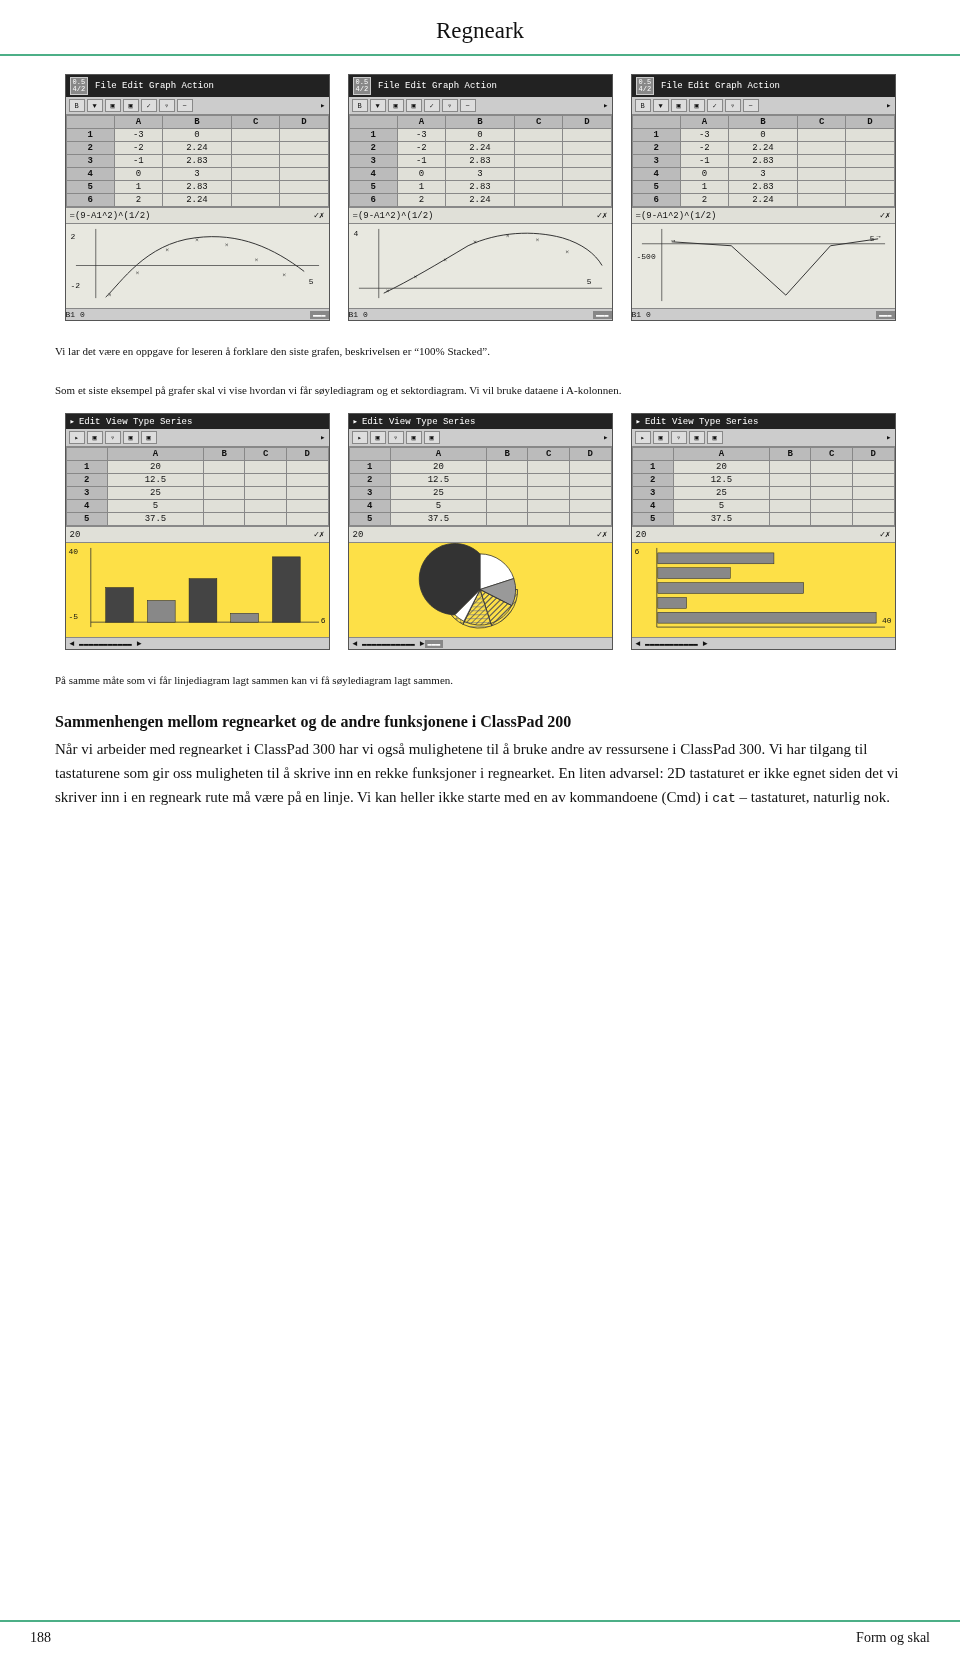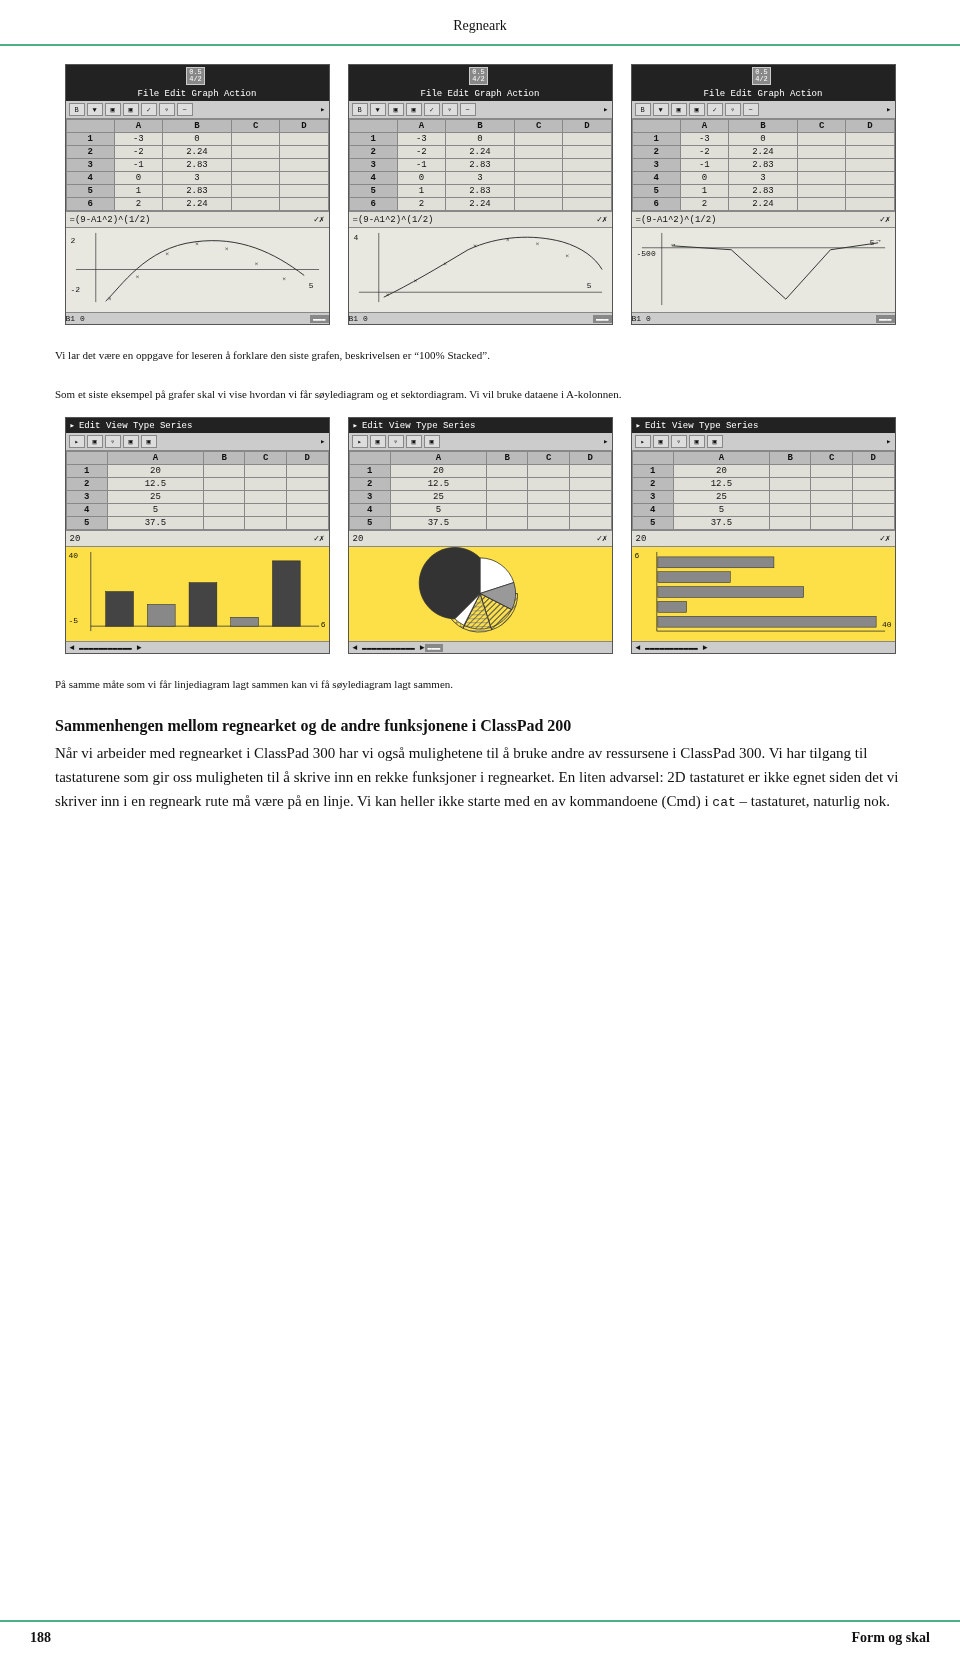--- a/index.html
+++ b/index.html
@@ -16,38 +16,37 @@
       min-height: 1654px;
       padding: 0;
       position: relative;
       background: #fff;
     }
 
     
     .page-header {
       text-align: center;
       padding: 18px 0 10px 0;
-      font-size: 14px;
+      font-size: 23px;
       font-weight: normal;
       border-bottom: 2px solid #4caf87;
     }
 
     
     .page-footer {
       position: absolute;
       bottom: 0;
       left: 0;
       right: 0;
       border-top: 2px solid #4caf87;
       display: flex;
       justify-content: space-between;
       align-items: center;
       padding: 8px 30px;
       font-size: 14px;
-      font-weight: bold;
     }
 
     .content {
       padding: 18px 55px 60px 55px;
     }
 
     
     .calc-row {
       display: flex;
       gap: 18px;
@@ -64,21 +63,20 @@
     }
 
     .calc-menubar {
       background: #222;
       color: #fff;
       display: flex;
       align-items: center;
       padding: 2px 4px;
       font-size: 9px;
       gap: 4px;
-      flex-direction: column;
     }
 
     .calc-menubar .logo-box {
       background: #888;
       color: #fff;
       font-size: 7px;
       padding: 1px 2px;
       border: 1px solid #ccc;
       display: inline-block;
       line-height: 1;
@@ -562,21 +560,21 @@
                 <td></td>
               </tr>
         </tbody>
           </table>
         <div class="calc-formula-bar">
           <span>=(9-A1^2)^(1/2)</span>
           <span>✓✗</span>
         </div>
         <div class="calc-graph">
           <span class="axis-label" style="right:20px;top:10px;">5</span>
-          <span class="axis-label" style="left:5px;top:21px;">-500</span>
+          <span class="axis-label" style="left:5px;top:28px;">-500</span>
           <svg class="graph-svg" viewBox="0 0 265 85" preserveAspectRatio="none">
             <line x1="30" y1="5" x2="30" y2="78" stroke="#333" stroke-width="0.7"></line>
             <line x1="10" y1="20" x2="255" y2="20" stroke="#333" stroke-width="0.7"></line>
 
             <path d="M 40,18 L 100,22 L 155,72 L 200,22 L 248,15" stroke="#333" stroke-width="1" fill="none"></path>
 
             <text x="38" y="18" font-size="7" font-family="serif">→</text>
             <text x="245" y="14" font-size="7" font-family="serif">→</text>
           </svg>
         </div>

